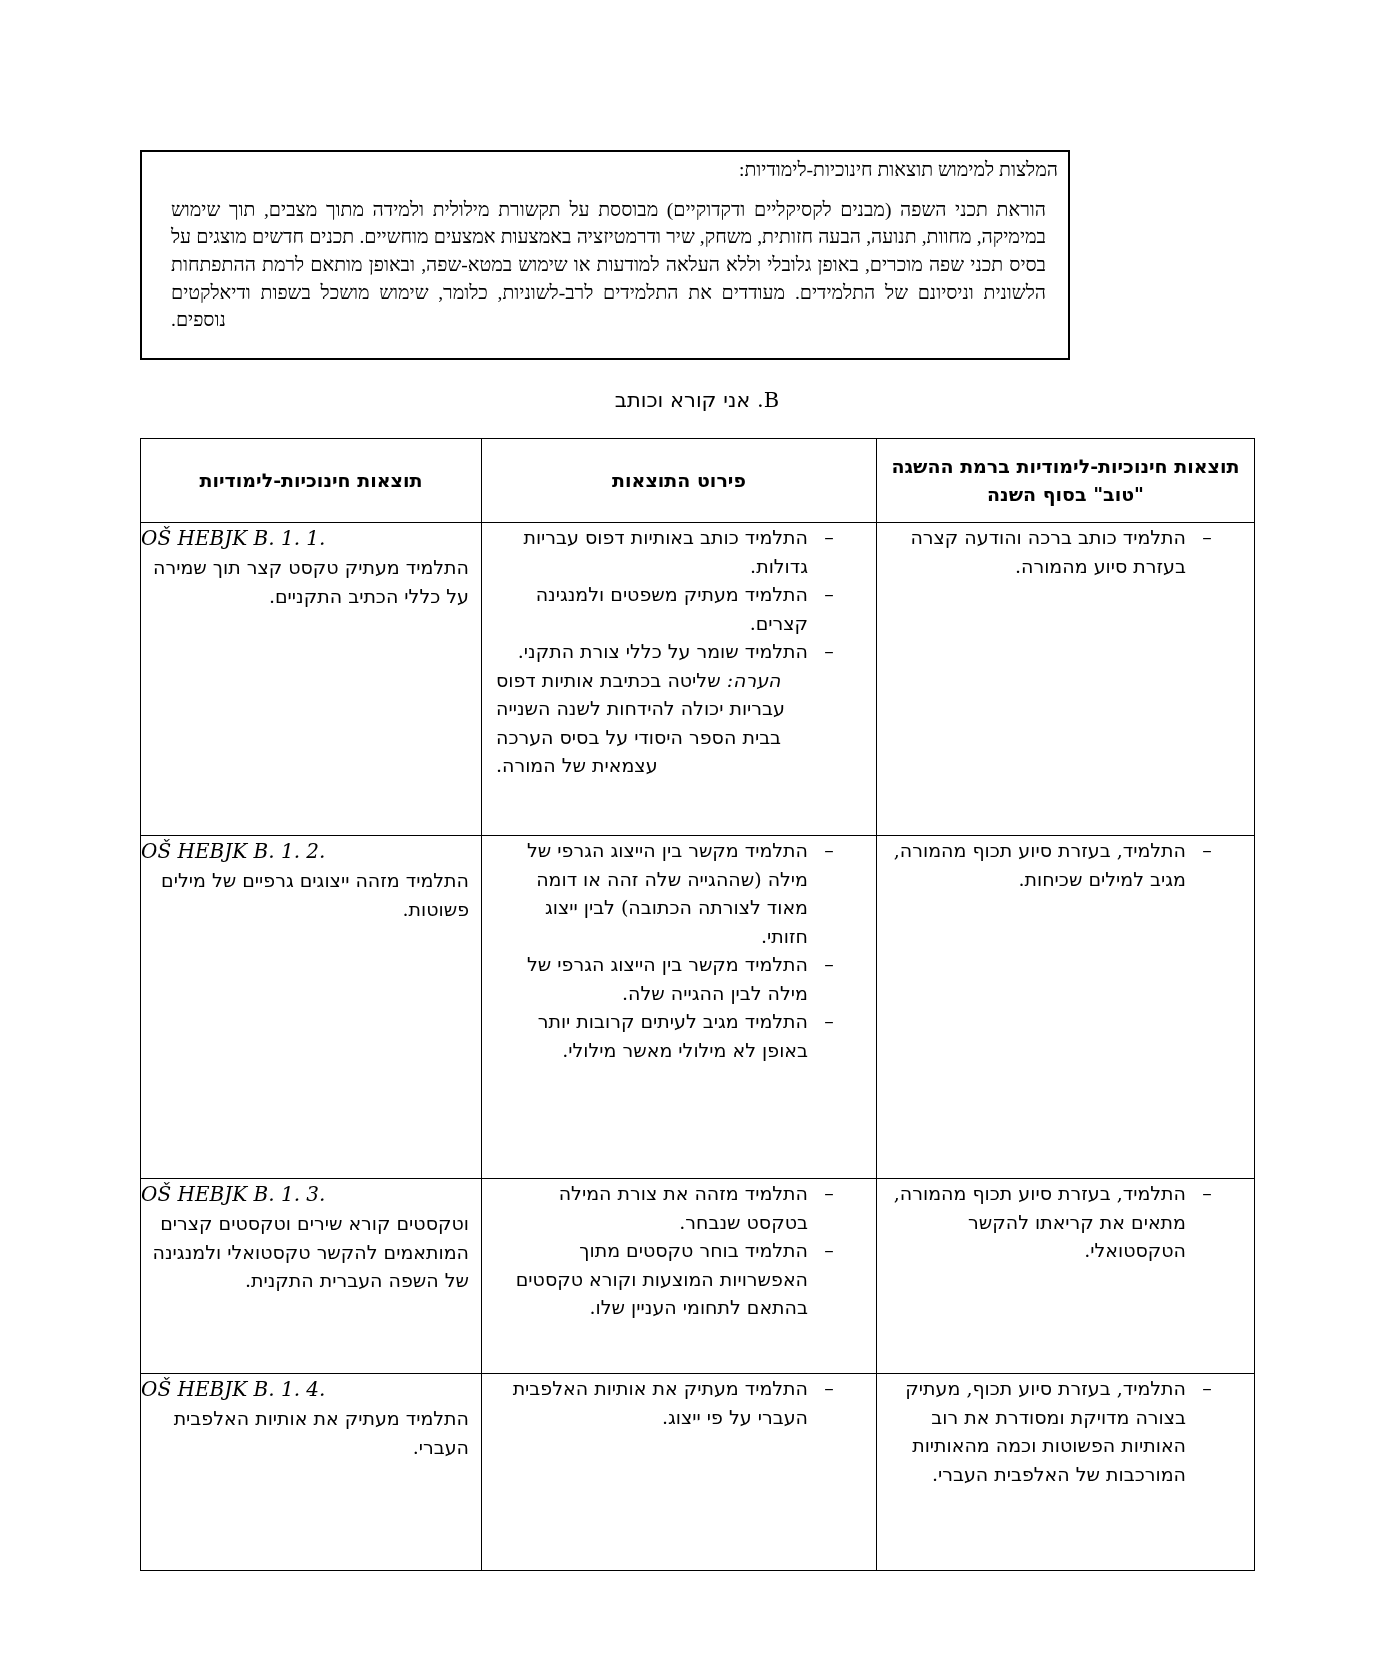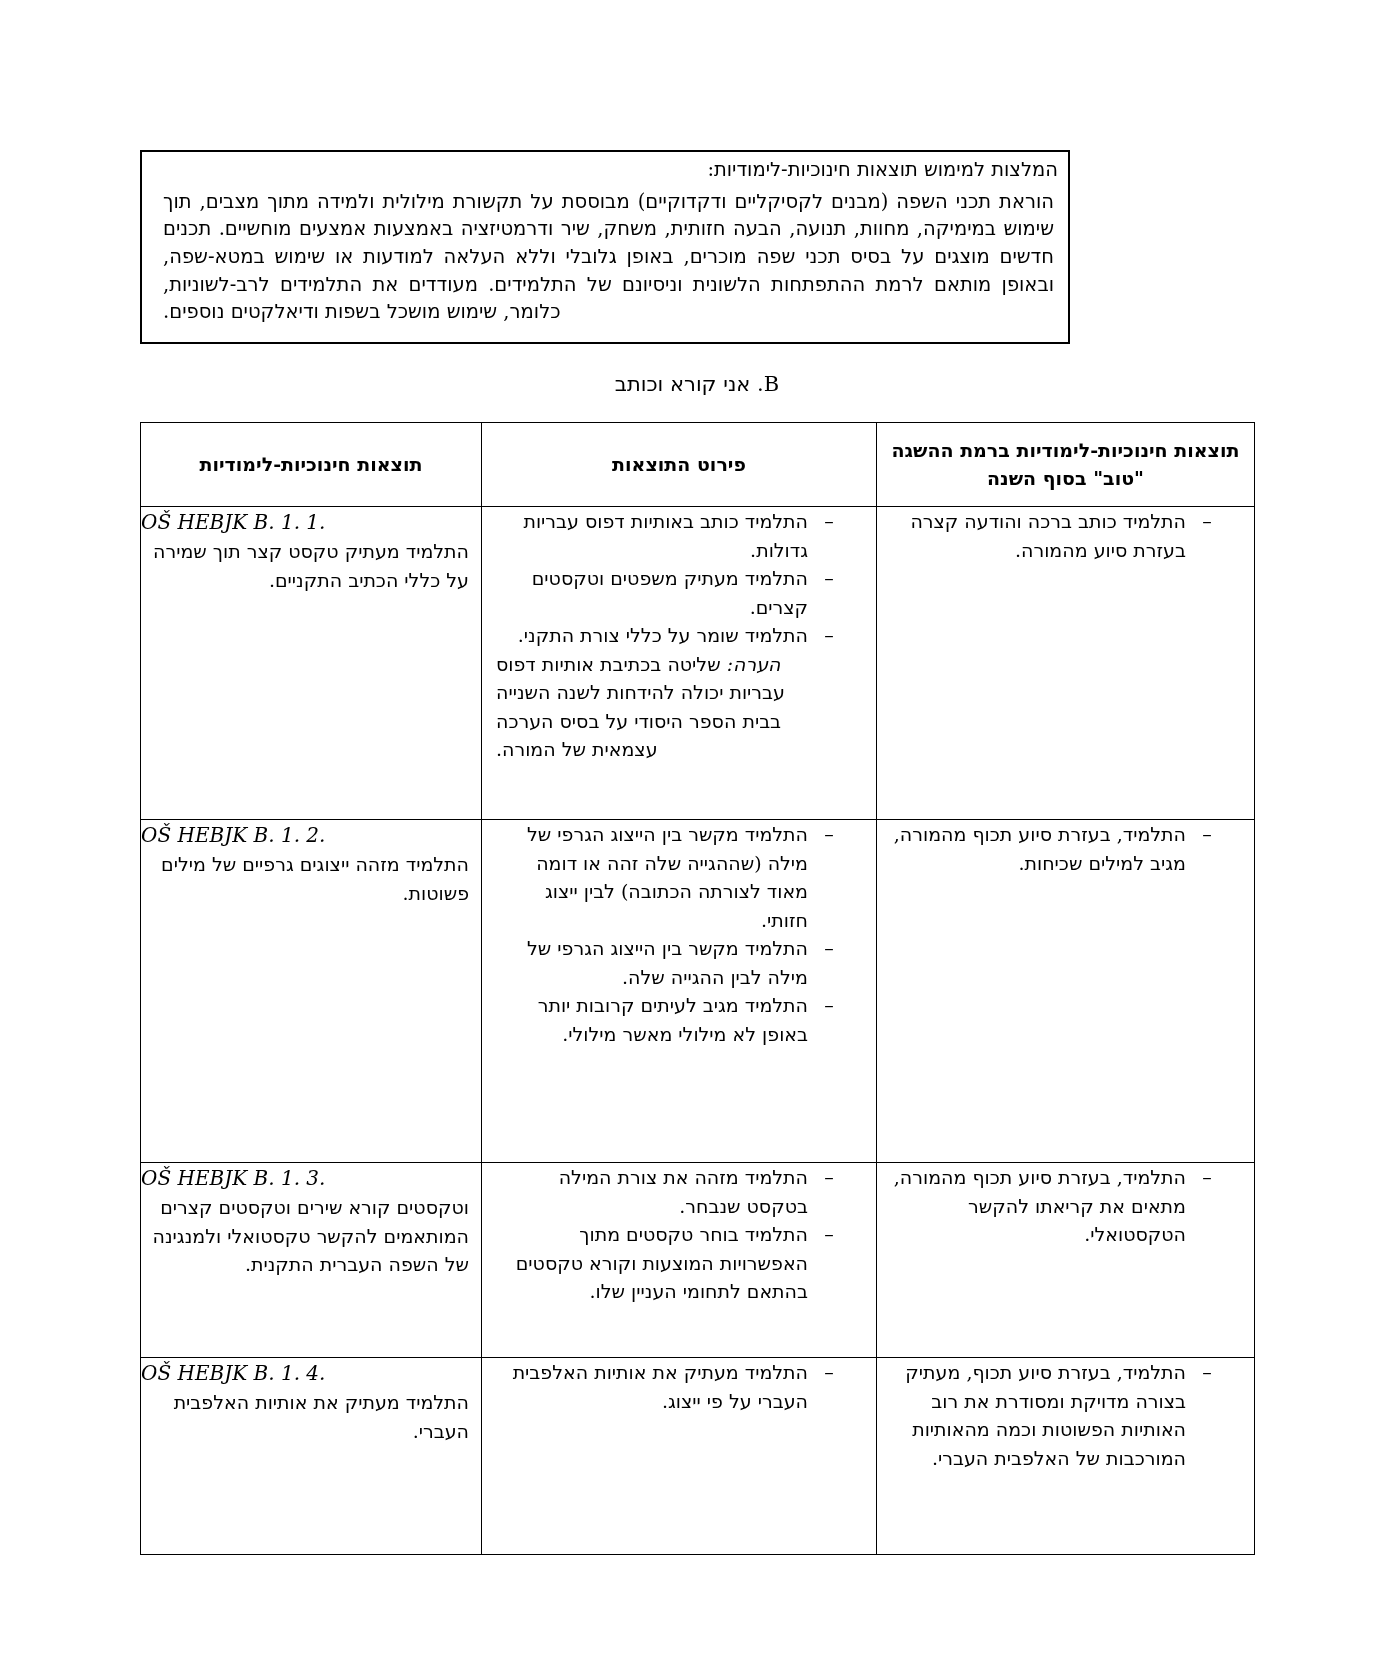--- a/index.html
+++ b/index.html
@@ -18,28 +18,29 @@
     overflow: hidden;
   }
   
   .intro-box {
     width: 930px;
     box-sizing: border-box;
     border: 2px solid #000;
     padding: 4px 10px 12px 17px;
     font-size: 19.5px;
     line-height: 1.42;
+    font-family: Liberation Serif, serif;
   }
   .intro-heading {
     margin: 0;
     direction: rtl;
     text-align: right;
   }
   .intro-body {
-    margin: 4px;
+    margin: 12px;
     direction: rtl;
     text-align: justify;
     text-align-last: left;
   }
   
   .section-title {
     width: 1114px;
     margin: 28px 0 26px 0;
     direction: rtl;
     text-align: center;
@@ -147,21 +148,21 @@
             <div class="btext">התלמיד כותב ברכה והודעה קצרה בעזרת סיוע מהמורה.</div>
           </div>
         </td>
         <td class="cell">
           <div class="bullet">
             <span class="dash">–</span>
             <div class="btext">התלמיד כותב באותיות דפוס עבריות גדולות.</div>
           </div>
           <div class="bullet">
             <span class="dash">–</span>
-            <div class="btext">התלמיד מעתיק משפטים וטקסטים קצרים.</div>
+            <div class="btext">התלמיד מעתיק משפטים ולמנגינה קצרים.</div>
           </div>
           <div class="bullet">
             <span class="dash">–</span>
             <div class="btext">התלמיד שומר על כללי צורת התקני.</div>
           </div>
           <div class="note">
             <span class="note-label">הערה:</span>
             <span>שליטה בכתיבת אותיות דפוס עבריות יכולה להידחות לשנה השנייה בבית הספר היסודי על בסיס הערכה עצמאית של המורה.</span>
           </div>
         </td>

